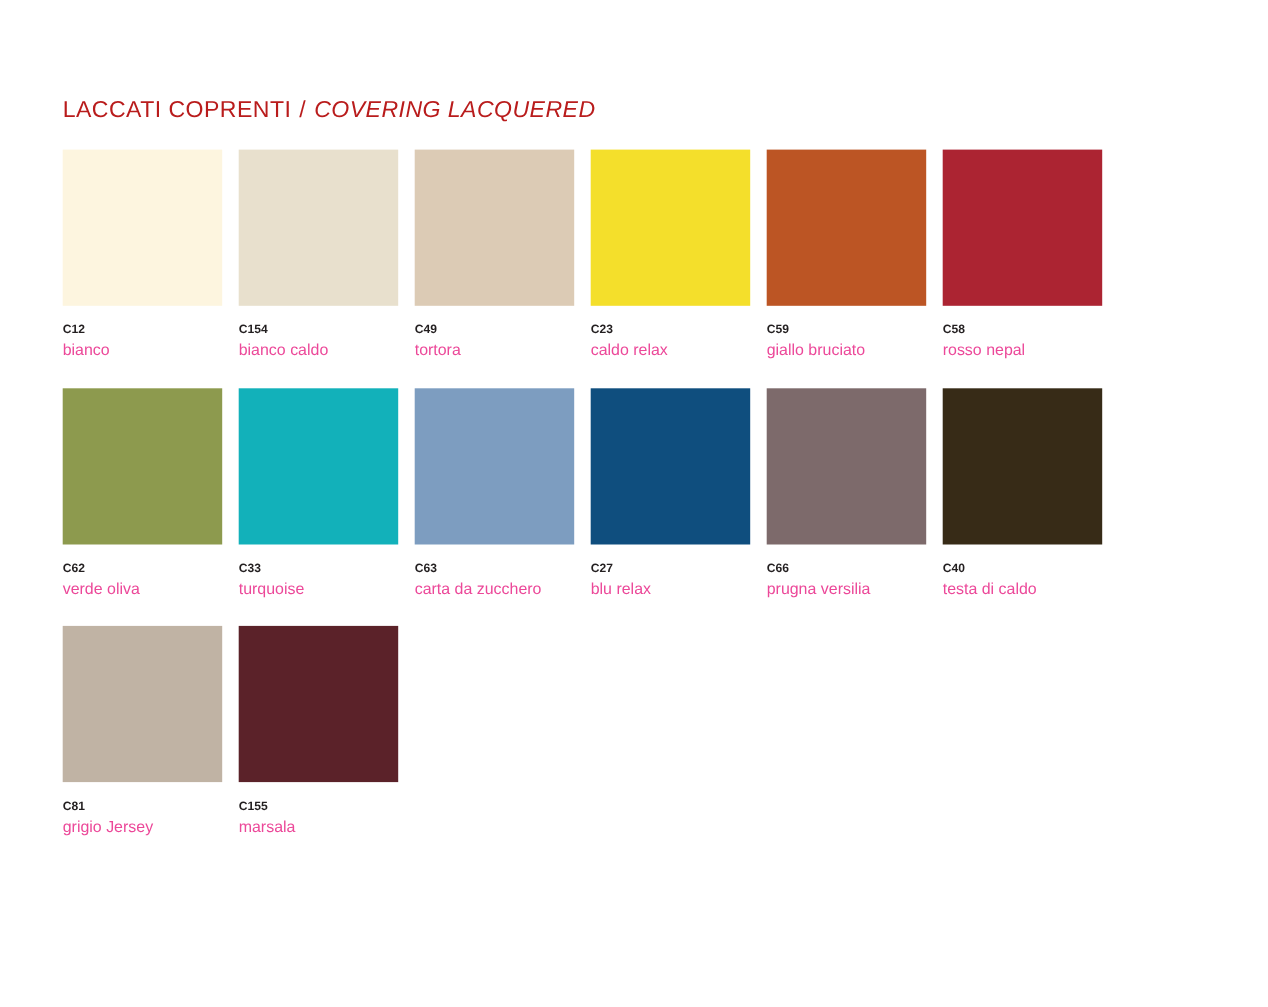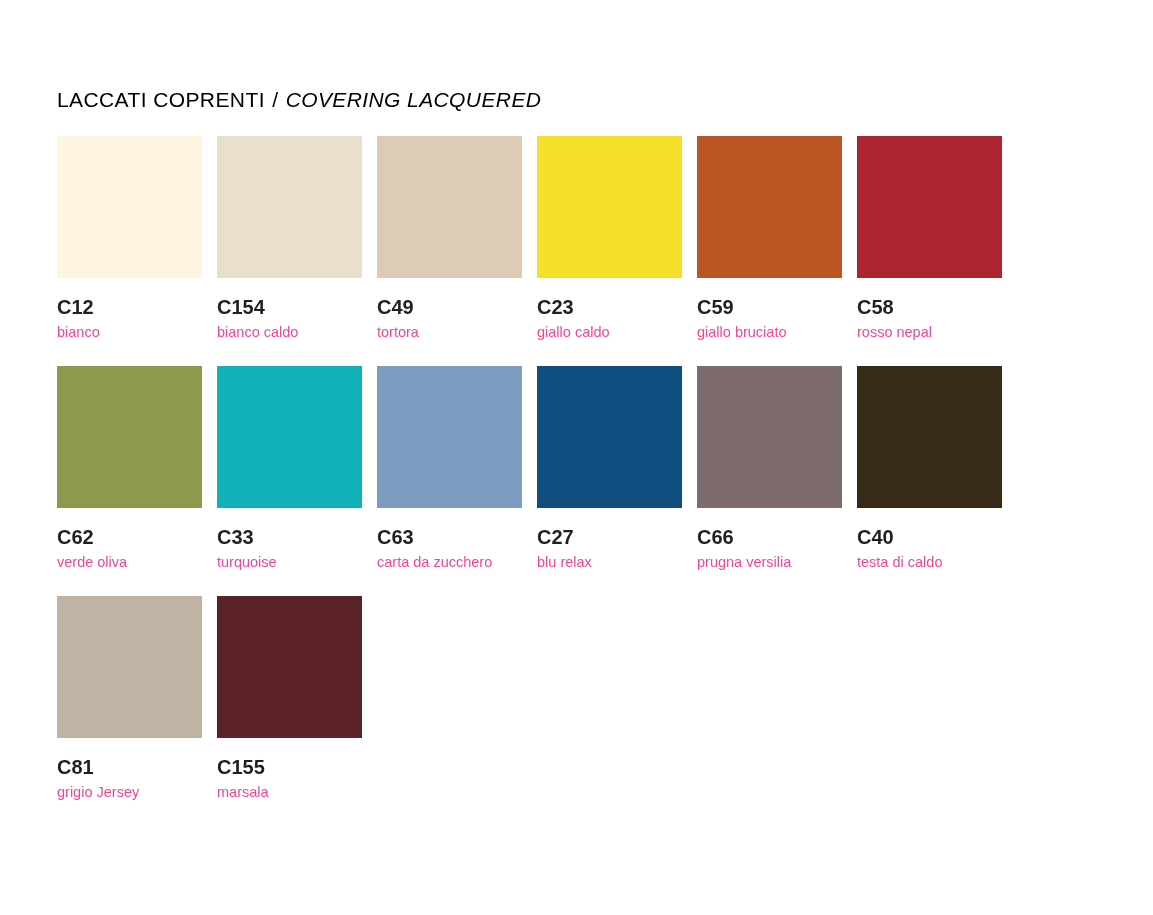--- a/index.html
+++ b/index.html
@@ -24,21 +24,21 @@
     padding: 0;
   }
 
   .title {
     position: absolute;
     left: 57px;
     top: 88px;
     font-size: 21px;
     letter-spacing: 0.4px;
     white-space: nowrap;
-    color: #000000;
+    color: #b91c1c;
     font-weight: 400;
   }
   .title .title-main {
     font-style: normal;
   }
   .title .title-sep {
     font-style: normal;
     padding: 0 1px;
   }
   .title .title-alt {
@@ -66,21 +66,21 @@
   }
 
   .swatch-chip {
     width: 145px;
     height: 142px;
     display: block;
   }
 
   .swatch-code {
     margin-top: 15px;
-    font-size: 20px;
+    font-size: 11px;
     font-weight: bold;
     line-height: 1.45;
     color: #231f20;
   }
 
   .swatch-label {
     font-size: 14.5px;
     font-weight: normal;
     line-height: 1.5;
     color: #ec4899;
@@ -111,21 +111,21 @@
           <div class="swatch-label">bianco caldo</div>
         </div>
         <div class="swatch-cell">
           <div class="swatch-chip" style="background-color: rgb(220, 203, 181);"></div>
           <div class="swatch-code">C49</div>
           <div class="swatch-label">tortora</div>
         </div>
         <div class="swatch-cell">
           <div class="swatch-chip" style="background-color: rgb(244, 223, 43);"></div>
           <div class="swatch-code">C23</div>
-          <div class="swatch-label">giallo caldo</div>
+          <div class="swatch-label">caldo relax</div>
         </div>
         <div class="swatch-cell">
           <div class="swatch-chip" style="background-color: rgb(188, 85, 36);"></div>
           <div class="swatch-code">C59</div>
           <div class="swatch-label">giallo bruciato</div>
         </div>
         <div class="swatch-cell">
           <div class="swatch-chip" style="background-color: rgb(172, 36, 50);"></div>
           <div class="swatch-code">C58</div>
           <div class="swatch-label">rosso nepal</div>

